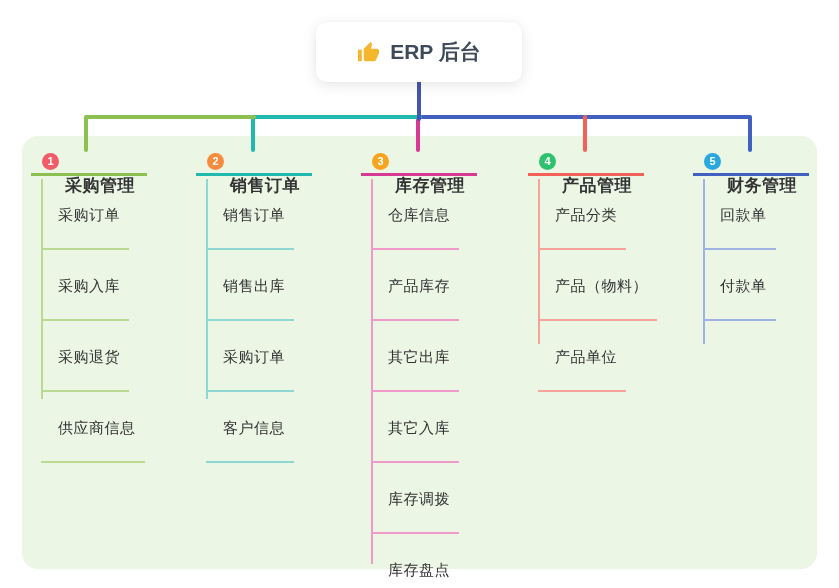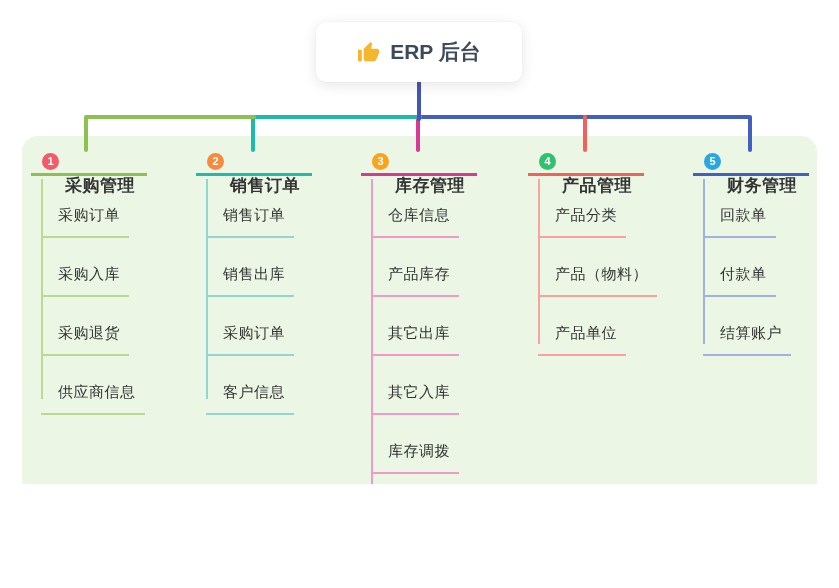--- a/index.html
+++ b/index.html
@@ -1,17 +1,17 @@
 <!DOCTYPE html>
 <html><head>
 <meta charset="utf-8">
 <style>
   html,body{margin:0;padding:0;background:#ffffff;}
   .stage{
-    position:relative;width:839px;height:484px;background:#ffffff;overflow:hidden;
+    position:relative;width:839px;height:588px;background:#ffffff;overflow:hidden;
     font-family:"Liberation Sans","DejaVu Sans",sans-serif;
   }
   
   .root-node{
     position:absolute;left:316px;top:22px;width:206px;height:60px;background:#fff;
     border-radius:10px;box-shadow:0 3px 14px rgba(0,0,0,.10), 0 0 2px rgba(0,0,0,.05);
     display:flex;align-items:center;justify-content:center;gap:10px;
     font-size:21px;font-weight:700;color:#3e4a59;z-index:3;cursor:pointer;
   }
   .thumb{display:flex;align-items:center;}
@@ -29,21 +29,21 @@
     border-bottom:3px solid var(--c);padding-left:11px;box-sizing:border-box;cursor:pointer;
   }
   .badge{
     width:17px;height:17px;border-radius:50%;color:#fff;font-size:11px;font-weight:700;
     display:flex;align-items:center;justify-content:center;flex:none;line-height:1;
   }
   .branch-title{font-size:17px;font-weight:700;color:#333;white-space:nowrap;letter-spacing:.5px;margin-top:48px;}
   .spine{position:absolute;left:10px;top:29px;width:2px;background:var(--cl);}
   .items{position:absolute;left:10px;top:29px;}
   .item{
-    width:max-content;padding:26px 9px 12px 17px;border-bottom:2px solid var(--cl);
+    width:max-content;padding:26px 9px 24px 17px;border-bottom:2px solid var(--cl);
     font-size:15px;line-height:19px;color:#333;white-space:nowrap;cursor:pointer;letter-spacing:.5px;
   }
 </style>
 </head>
 <body>
 
 <div class="stage">
 
   <div class="panel" style="background: rgb(235, 246, 229);"></div>
 
@@ -121,18 +121,17 @@
     </div>
       <div class="branch" style="left: 693px; --c: #4160c0; --cl: #9fb2e1;">
       <div class="branch-header">
         <span class="badge" style="background: rgb(41, 168, 224);">5</span>
         <span class="branch-title">财务管理</span>
       </div>
       <div class="spine" style="height: 165px;"></div>
       <div class="items">
           <div class="item">回款单</div>
           <div class="item">付款单</div>
-          <div class="item">结算账户</div>
         </div>
     </div>
     </div>
 
 </div>
 
 </body></html>

